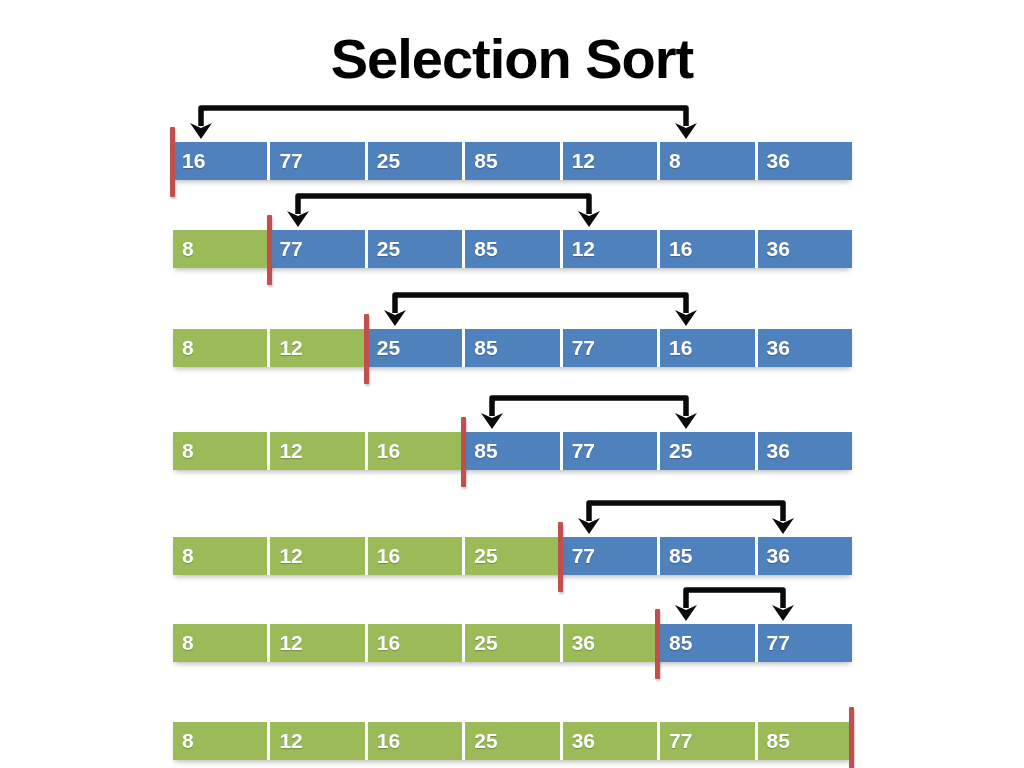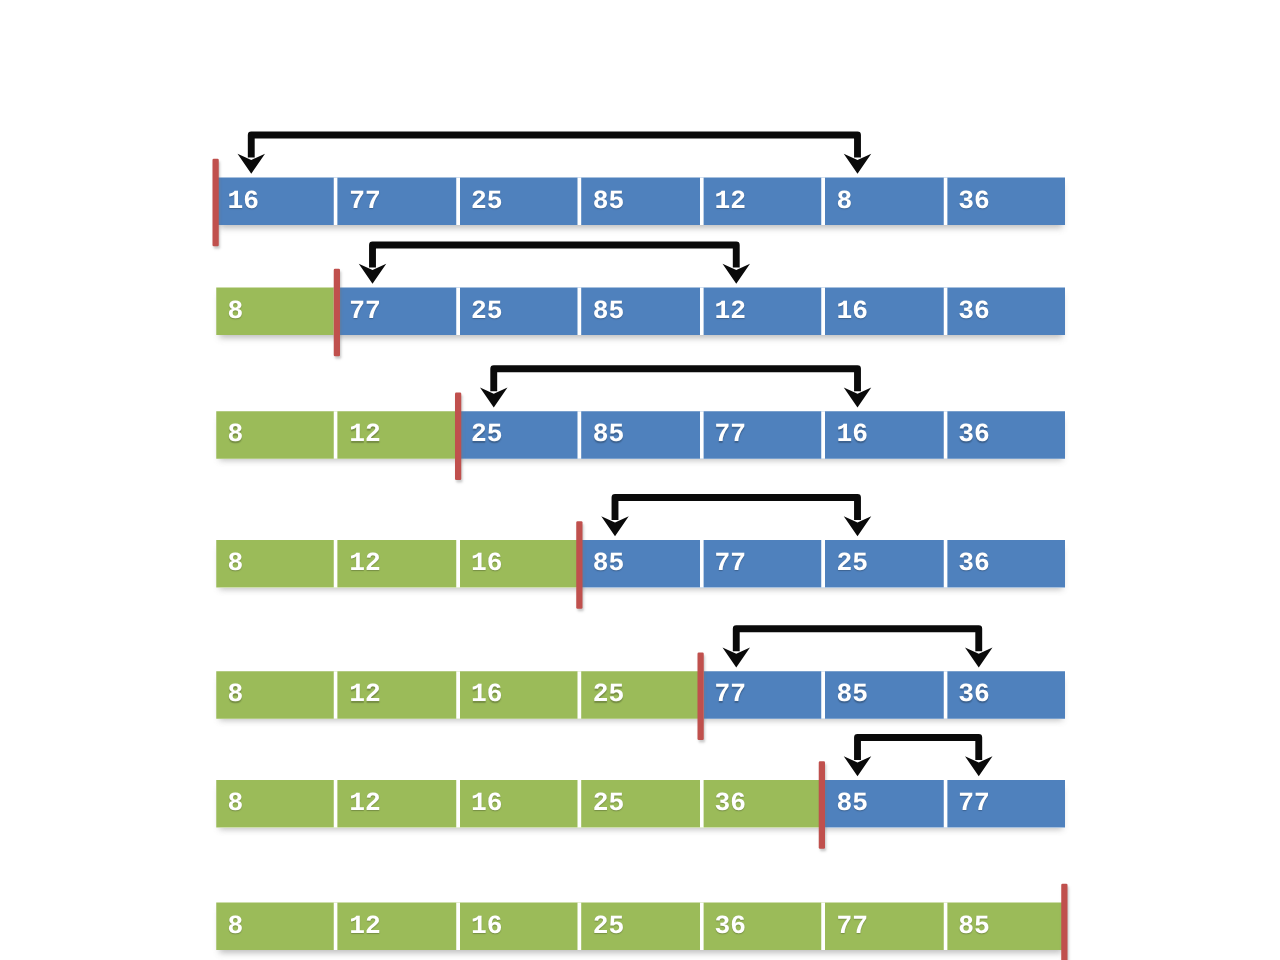--- a/index.html
+++ b/index.html
@@ -30,21 +30,20 @@
     left:0;top:0;width:1024px;height:768px;
     pointer-events:none;
   }
   .array-row{
     position:absolute;
     left:173px;
     width:679px;
     height:38px;
     display:flex;
     box-shadow:0 4px 5px -2px rgba(110,110,110,0.45);
-    font-family:Liberation Mono, monospace;
   }
   .array-cell{
     flex:1 1 0;
     height:100%;
     box-sizing:border-box;
     border-right:3px solid #ffffff;
     display:flex;
     align-items:center;
   }
   .array-cell:last-child{border-right:none;}
@@ -62,20 +61,21 @@
     width:5px;
     background:var(--marker,#C0504D);
     border-radius:1px;
     box-shadow:1px 2px 2px rgba(120,120,120,0.4);
   }
 </style>
 </head>
 <body>
 
 <div class="slide">
+  <h1 class="slide-title">Selection Sort</h1>
   <svg class="arrows-layer" id="arrows-layer" width="1024" height="768" viewBox="0 0 1024 768" xmlns="http://www.w3.org/2000/svg">
       <g>
         <path d="M 201 126 L 201 108 L 686 108 L 686 126" fill="none" stroke="#0A0A0A" stroke-width="5.5" stroke-linejoin="round" stroke-linecap="butt"></path>
         <path d="M 190 123 L 201 139 L 212 123 L 201 128 Z" fill="#0A0A0A"></path>
         <path d="M 675 123 L 686 139 L 697 123 L 686 128 Z" fill="#0A0A0A"></path>
       </g>
       <g>
         <path d="M 298 214 L 298 196 L 589 196 L 589 214" fill="none" stroke="#0A0A0A" stroke-width="5.5" stroke-linejoin="round" stroke-linecap="butt"></path>
         <path d="M 287 211 L 298 227 L 309 211 L 298 216 Z" fill="#0A0A0A"></path>
         <path d="M 578 211 L 589 227 L 600 211 L 589 216 Z" fill="#0A0A0A"></path>

